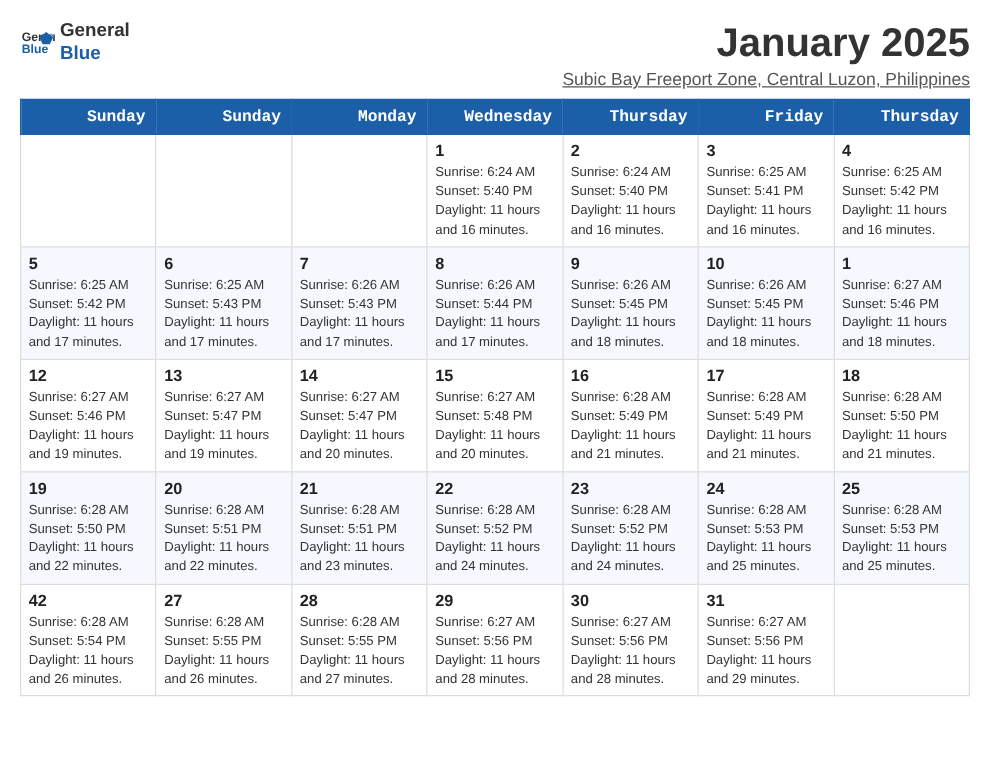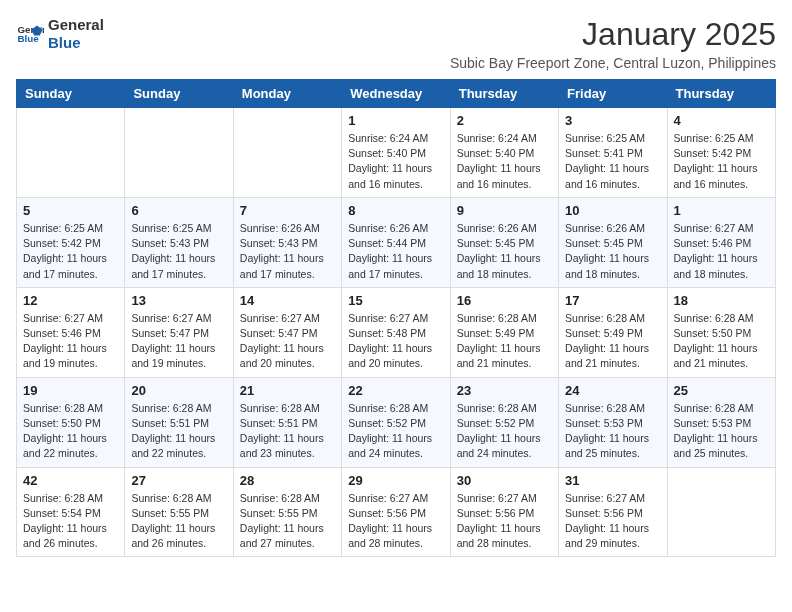--- a/index.html
+++ b/index.html
@@ -24,42 +24,44 @@
     .logo-icon {
       width: 28px;
       height: 28px;
     }
     .title-section {
       text-align: right;
       flex: 1;
     }
     .month-title {
       font-size: 32px;
-      font-weight: normal;
+      font-weight: bold;
       color: #333;
     }
     .subtitle {
       font-size: 14px;
       color: #555;
       margin-top: 2px;
+      text-decoration: underline;
     }
     .calendar {
       width: 100%;
       border-collapse: collapse;
       border: 1px solid #ccc;
       margin-top: 8px;
     }
     .calendar th {
       background-color: #1a5fa8;
       color: #fff;
       font-size: 13px;
       font-weight: bold;
       padding: 6px 8px;
-      text-align: left;
+      text-align: right;
       border: 1px solid #1a5fa8;
+      font-family: Liberation Mono, monospace;
     }
     .calendar td {
       vertical-align: top;
       padding: 5px 6px;
       font-size: 10.5px;
       color: #333;
       border: 1px solid #ddd;
       width: calc(100% / 7);
       min-height: 80px;
       background: #fff;

